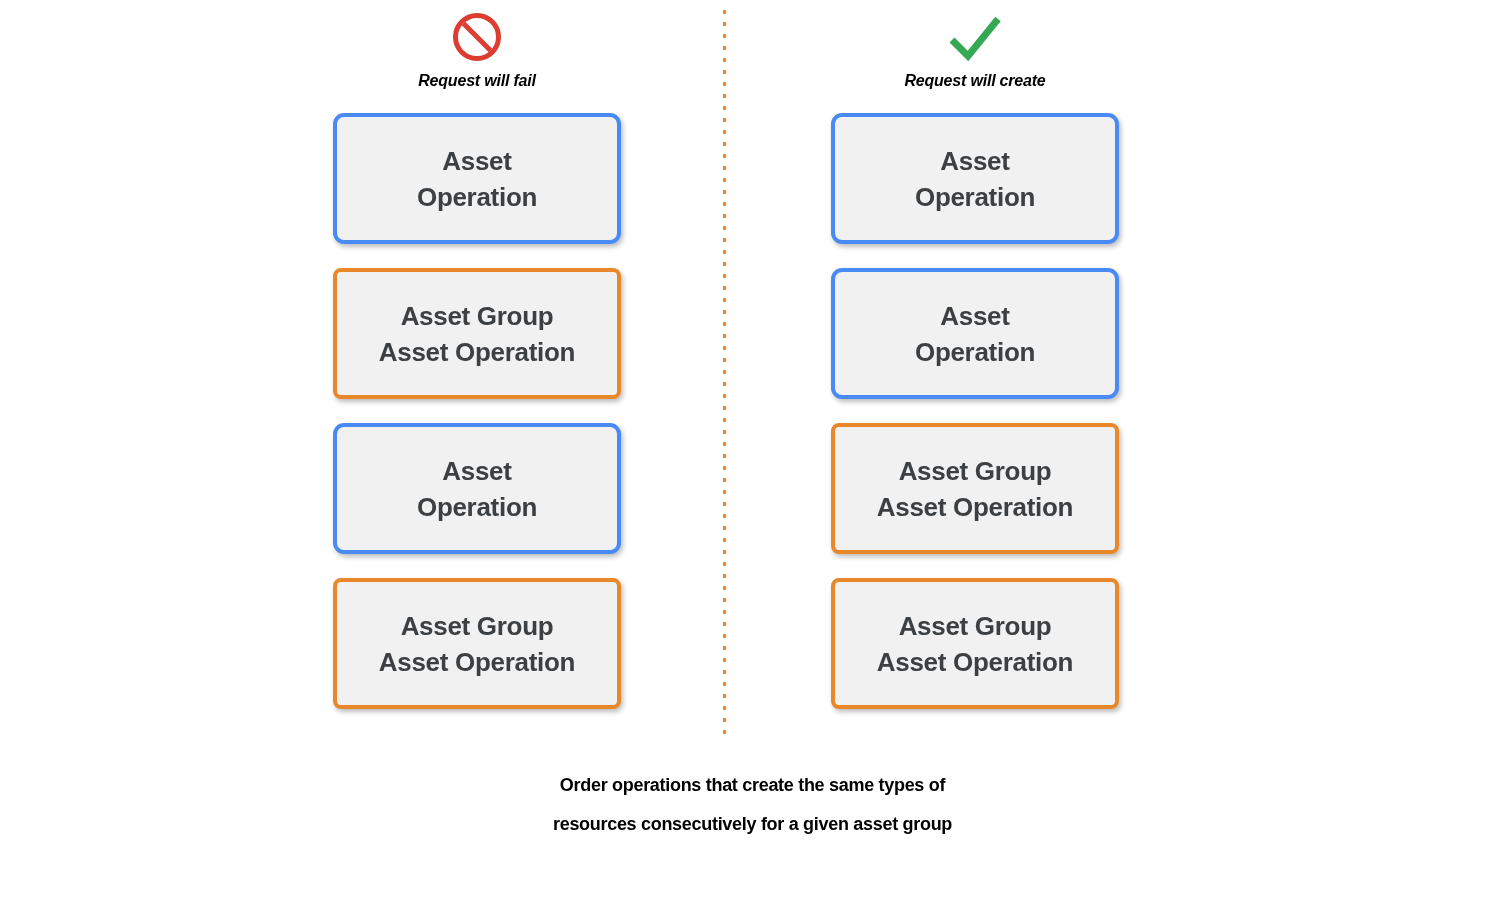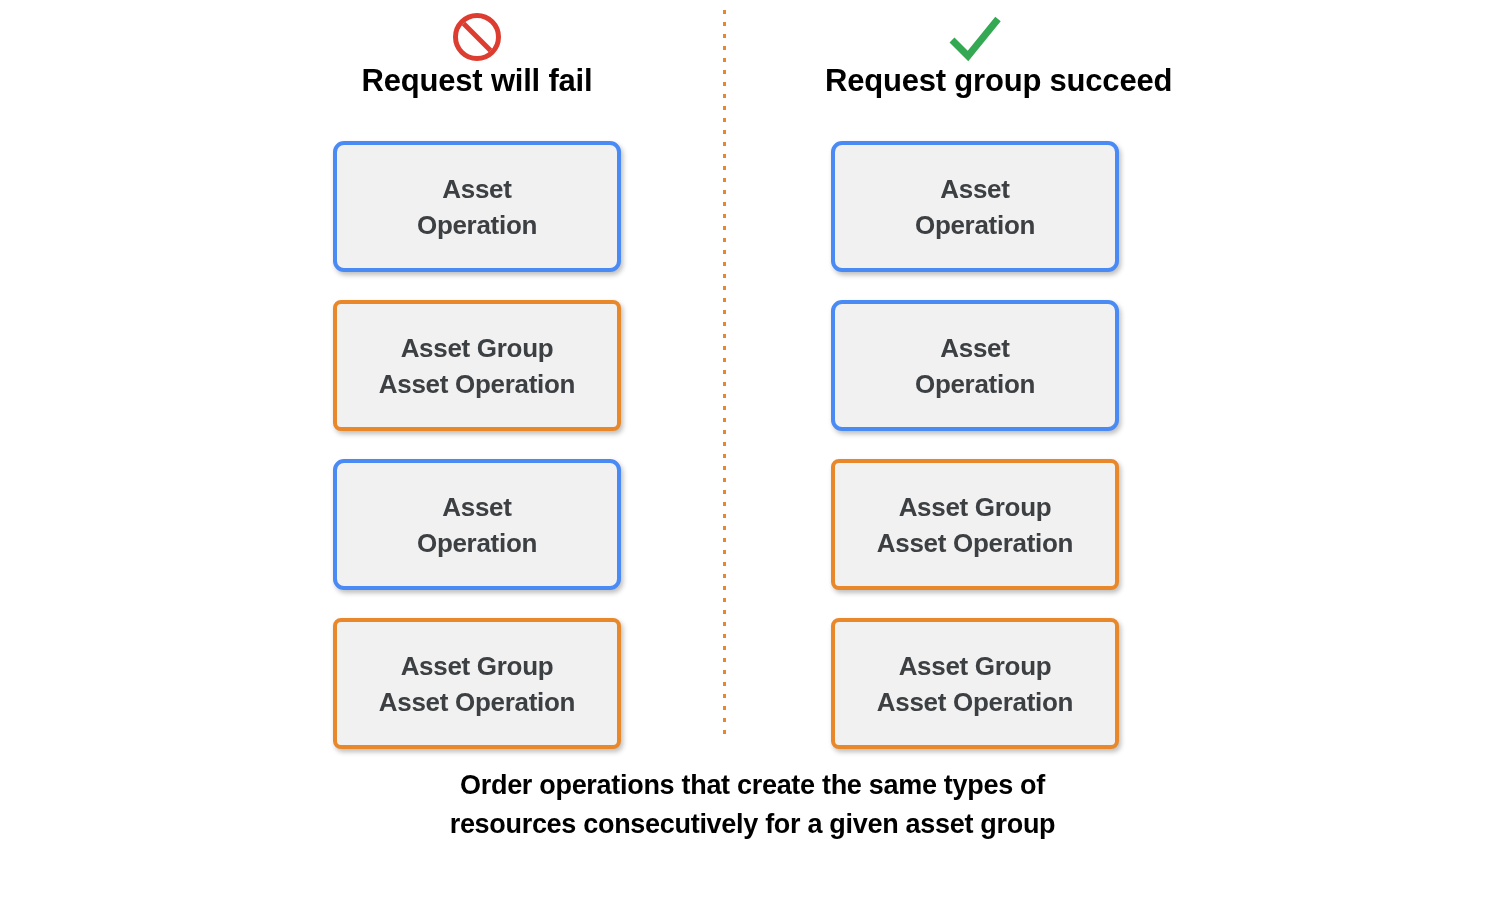--- a/index.html
+++ b/index.html
@@ -57,26 +57,27 @@
   .status-icon {
     height: 54px;
     display: flex;
     align-items: center;
     justify-content: center;
   }
   .status-icon svg { display: block; }
 
   .col-title {
     margin-top: 2px;
-    font-size: 31px;
+    font-size: 16px;
     font-weight: 700;
     color: #000000;
     letter-spacing: -0.2px;
     line-height: 30px;
     white-space: nowrap;
+    font-style: italic;
   }
 
   
   .box-stack {
     position: absolute;
     top: 113px;
     left: 6px;
     width: 288px;
   }
 
@@ -86,41 +87,40 @@
     height: 131px;
     margin-bottom: 24px;
     background: #f1f1f1;
     border-radius: 11px;
     border: 4px solid #4a8af4;
     box-shadow: 2px 3px 5px rgba(0,0,0,0.26);
     display: flex;
     align-items: center;
     justify-content: center;
     text-align: center;
-    margin-top: 28px;
   }
   .op-box.orange { border-color: #e8882a; border-radius: 8px; }
 
   .op-label {
     font-size: 26px;
     font-weight: 700;
     color: #3d4043;
     line-height: 36px;
     letter-spacing: -0.3px;
     white-space: pre-line;
   }
 
   
   .caption {
     position: absolute;
     left: 0;
     top: 766px;
     width: 1505px;
     text-align: center;
-    font-size: 27px;
+    font-size: 18px;
     font-weight: 700;
     color: #000000;
     line-height: 39px;
     letter-spacing: -0.3px;
     white-space: pre-line;
   }
 </style>
 </head>
 <body>
 
@@ -161,21 +161,21 @@
   </div>
 
   <div class="column right">
 
     <div class="col-head">
       <div class="status-icon">
         <svg width="62" height="54" viewBox="0 0 62 54" aria-hidden="true">
           <polyline points="8,30 24,46 54,9" fill="none" stroke="#34a853" stroke-width="7" stroke-linecap="butt" stroke-linejoin="miter"></polyline>
         </svg>
       </div>
-      <div class="col-title">Request group succeed</div>
+      <div class="col-title">Request will create</div>
     </div>
 
     <div class="box-stack">
       <div class="op-box">
         <span class="op-label">Asset
 Operation</span>
       </div>
       <div class="op-box">
         <span class="op-label">Asset
 Operation</span>

